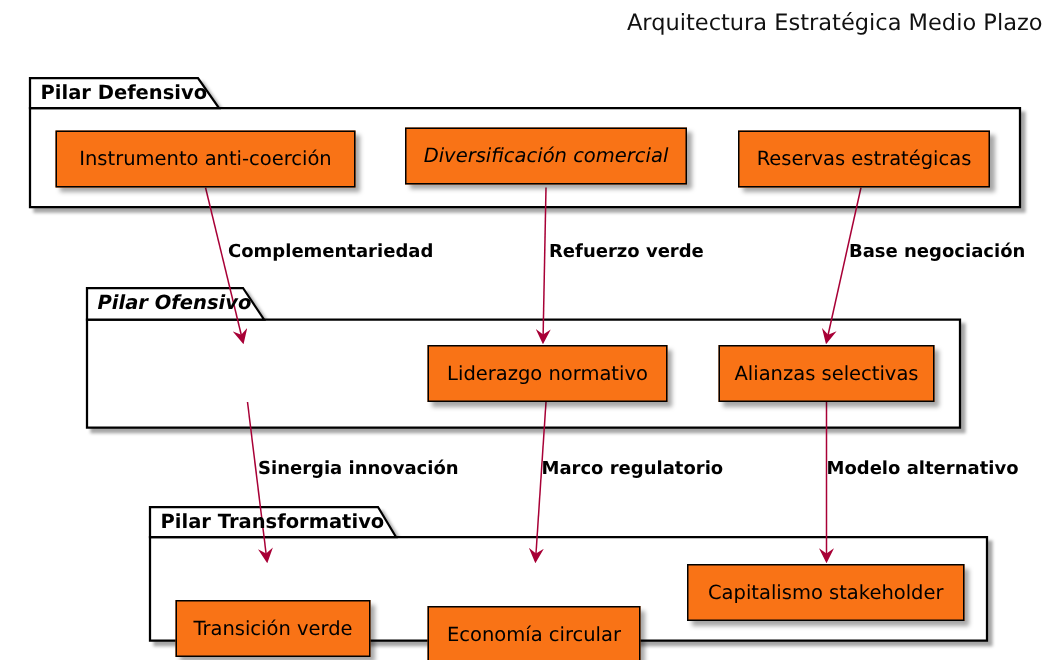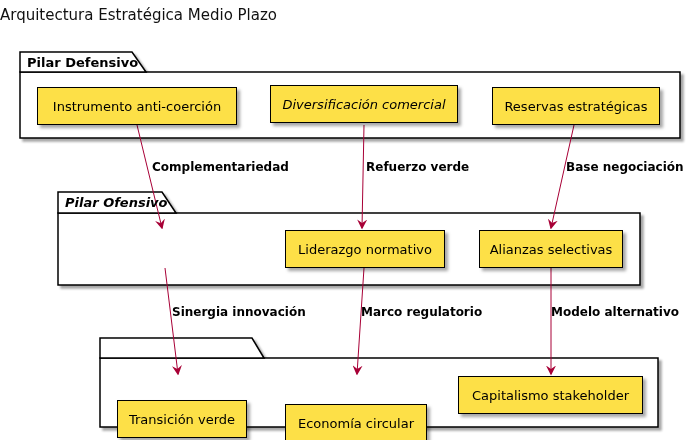--- a/index.html
+++ b/index.html
@@ -2,29 +2,29 @@
 <html><head>
 <meta charset="utf-8">
 <style>
   html,body { margin:0; padding:0; background:#ffffff; }
   .stage {
     position:relative; width:695px; height:440px; background:#ffffff;
     font-family:"DejaVu Sans", sans-serif; color:#000; overflow:hidden;
   }
   .title {
     position:absolute; top:6px; left:0; width:100%;
-    text-align:left; font-size:15px; color:#111;
+    text-align:right; font-size:15px; color:#111;
   }
   .shape-layer { position:absolute; left:0; top:0; width:695px; height:440px; }
   .pkg-label {
     position:absolute; font-size:13px; font-weight:bold; white-space:nowrap;
   }
   .node {
     position:absolute; box-sizing:border-box;
-    background:#fde047; border:1.5px solid #000;
+    background:#f97316; border:1.5px solid #000;
     box-shadow:3px 3px 3px rgba(0,0,0,0.35);
     display:flex; align-items:center; justify-content:center;
     font-size:13px; white-space:nowrap;
   }
   .edge-label {
     position:absolute; font-size:12px; white-space:nowrap; color:#000000;font-weight:bold;
   }
 </style>
 </head>
 <body>
@@ -61,20 +61,21 @@
     <line x1="137" y1="125" x2="162" y2="228" stroke="#A80036" stroke-width="1" marker-end="url(#ah)"></line>
     <line x1="364" y1="125" x2="362" y2="228" stroke="#A80036" stroke-width="1" marker-end="url(#ah)"></line>
     <line x1="574" y1="125" x2="551" y2="228" stroke="#A80036" stroke-width="1" marker-end="url(#ah)"></line>
     <line x1="165" y1="268" x2="178" y2="374" stroke="#A80036" stroke-width="1" marker-end="url(#ah)"></line>
     <line x1="364" y1="268" x2="357" y2="374" stroke="#A80036" stroke-width="1" marker-end="url(#ah)"></line>
     <line x1="551" y1="268" x2="551" y2="374" stroke="#A80036" stroke-width="1" marker-end="url(#ah)"></line>
   </svg>
 
   <div class="pkg-label" style="left:27px; top:55px;">Pilar Defensivo</div>
   <div class="pkg-label" style="left:65px; top:195px;font-style:italic;">Pilar Ofensivo</div>
+  <div class="pkg-label" style="left:107px; top:341px;">Pilar Transformativo</div>
 
   <div class="node" style="left:37px; top:87px; width:200px; height:38px;">Instrumento anti-coerción</div>
   <div class="node" style="left:270px; top:85px; width:188px; height:38px;font-style:italic;">Diversificación comercial</div>
   <div class="node" style="left:492px; top:87px; width:168px; height:38px;">Reservas estratégicas</div>
 
   <div class="node" style="left:285px; top:230px; width:160px; height:38px;">Liderazgo normativo</div>
   <div class="node" style="left:479px; top:230px; width:144px; height:38px;">Alianzas selectivas</div>
 
   <div class="node" style="left:117px; top:376px; width:130px; height:38px;margin-top:24px;">Transición verde</div>
   <div class="node" style="left:285px; top:376px; width:142px; height:38px;margin-top:28px;">Economía circular</div>

